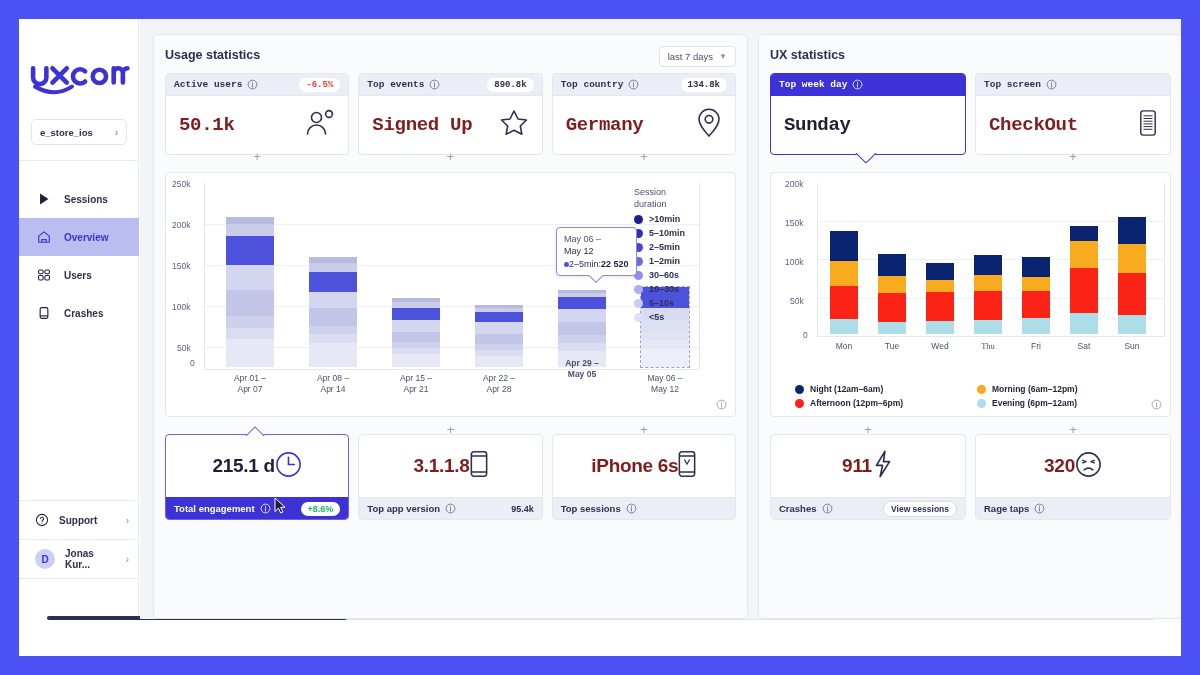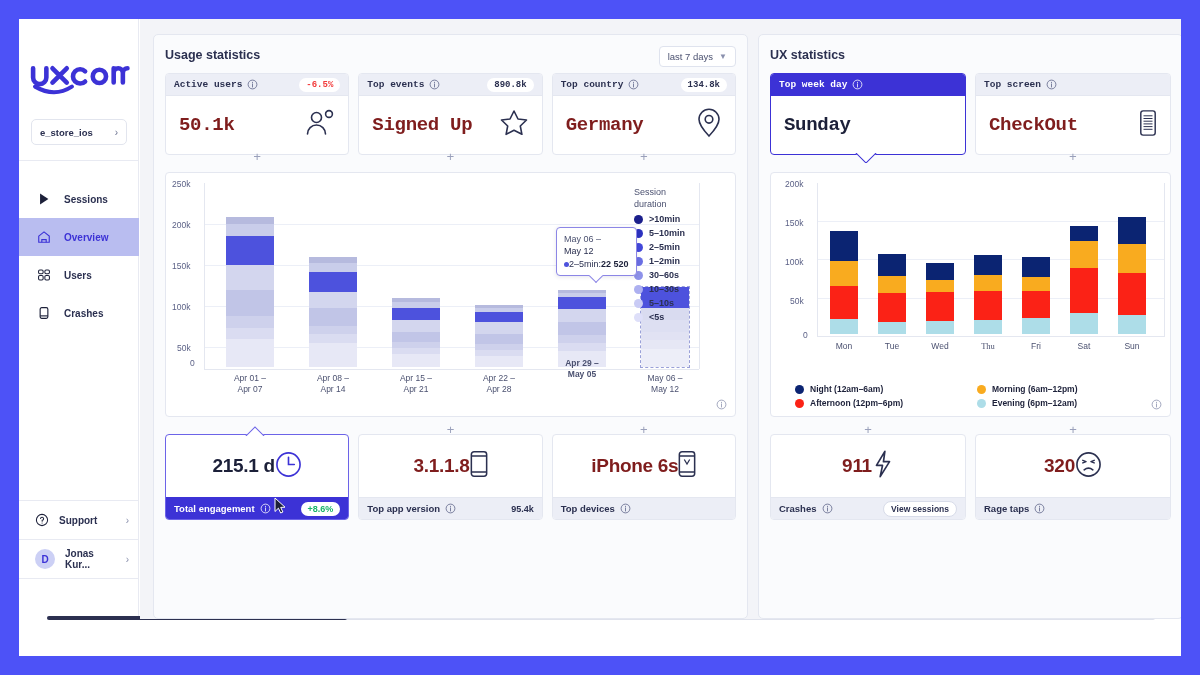--- a/index.html
+++ b/index.html
@@ -651,21 +651,21 @@
             <span class="kpi-val">iPhone 6s</span>
             <span>
               <svg width="18" height="28" viewBox="0 0 20 30" fill="none" stroke="#2b3050" stroke-width="1.7">
                 <rect x="1.5" y="1.5" width="17" height="27" rx="3"></rect>
                 <path d="M1.5 6 h17 M1.5 24 h17"></path>
                 <path d="M7 10 L10 15 L13 10" stroke-width="1.4"></path>
               </svg>
             </span>
           </div>
           <div class="bcard-foot">
-            <span>Top devices</span>
+            <span>Top sessions</span>
             <span class="info">
               <svg viewBox="0 0 14 14" class="info-svg" style="margin-left:5px" fill="none" stroke="#5b6186" stroke-width="1">
                   <circle cx="7" cy="7" r="5.6"></circle>
                   <path d="M7 6.2v4" stroke-linecap="round"></path>
                   <circle cx="7" cy="4.1" r=".7" fill="#5b6186" stroke="none"></circle>
                 </svg>
             </span>
           </div>
         </div>
       </div>

